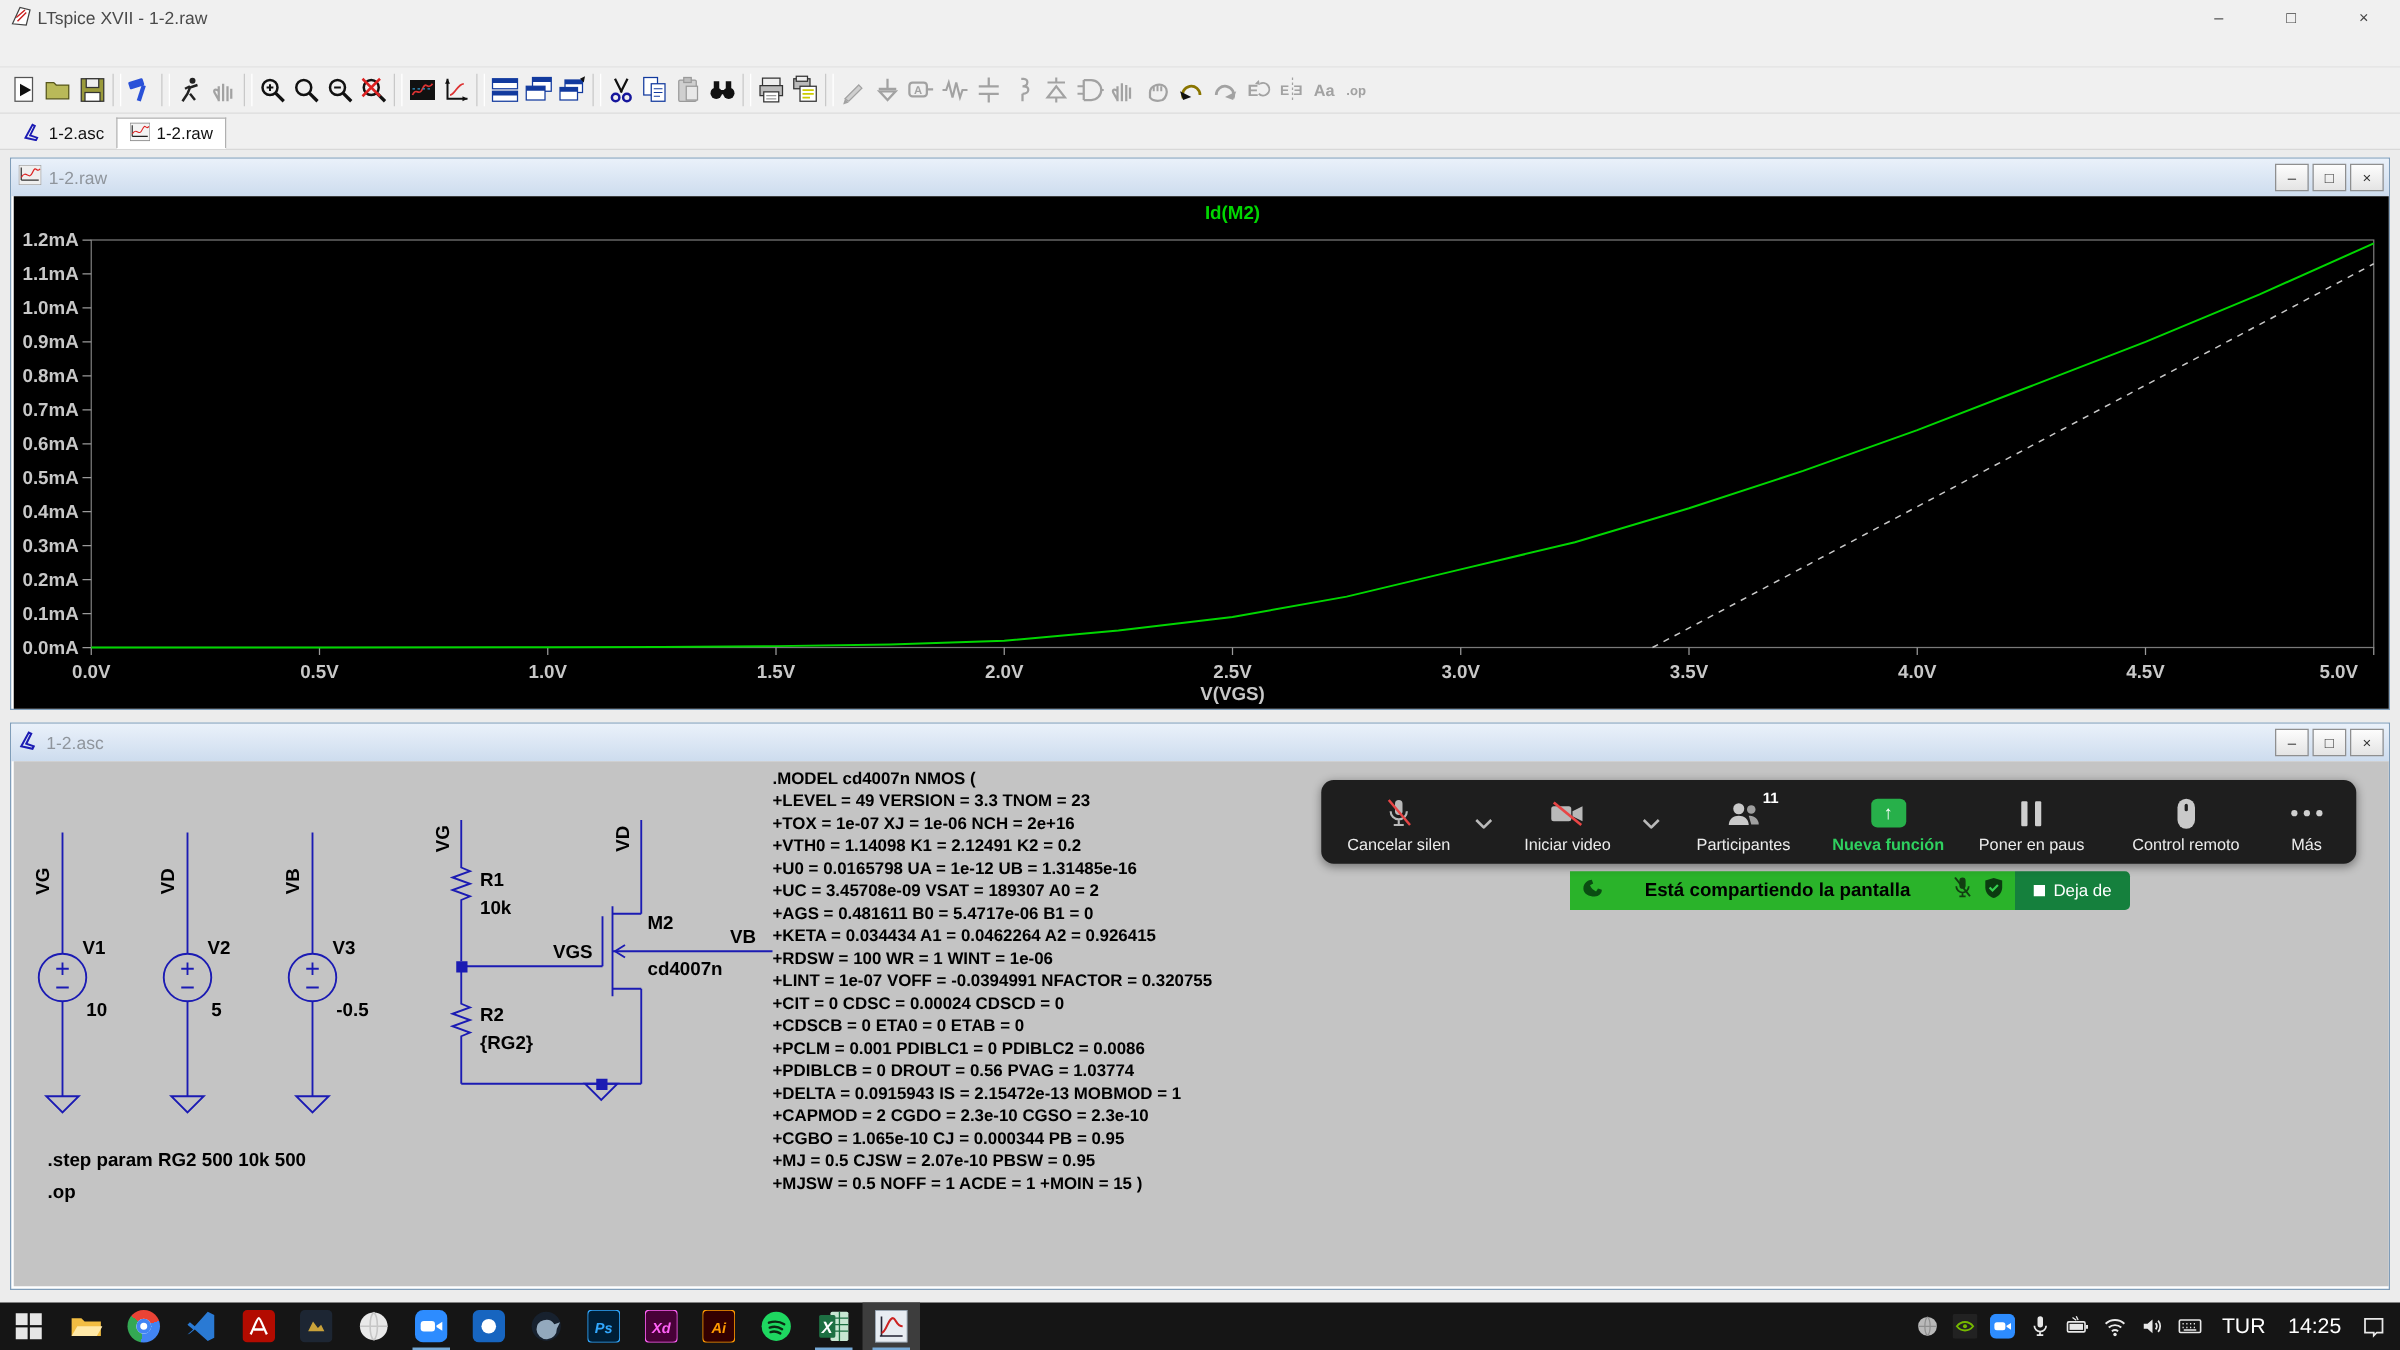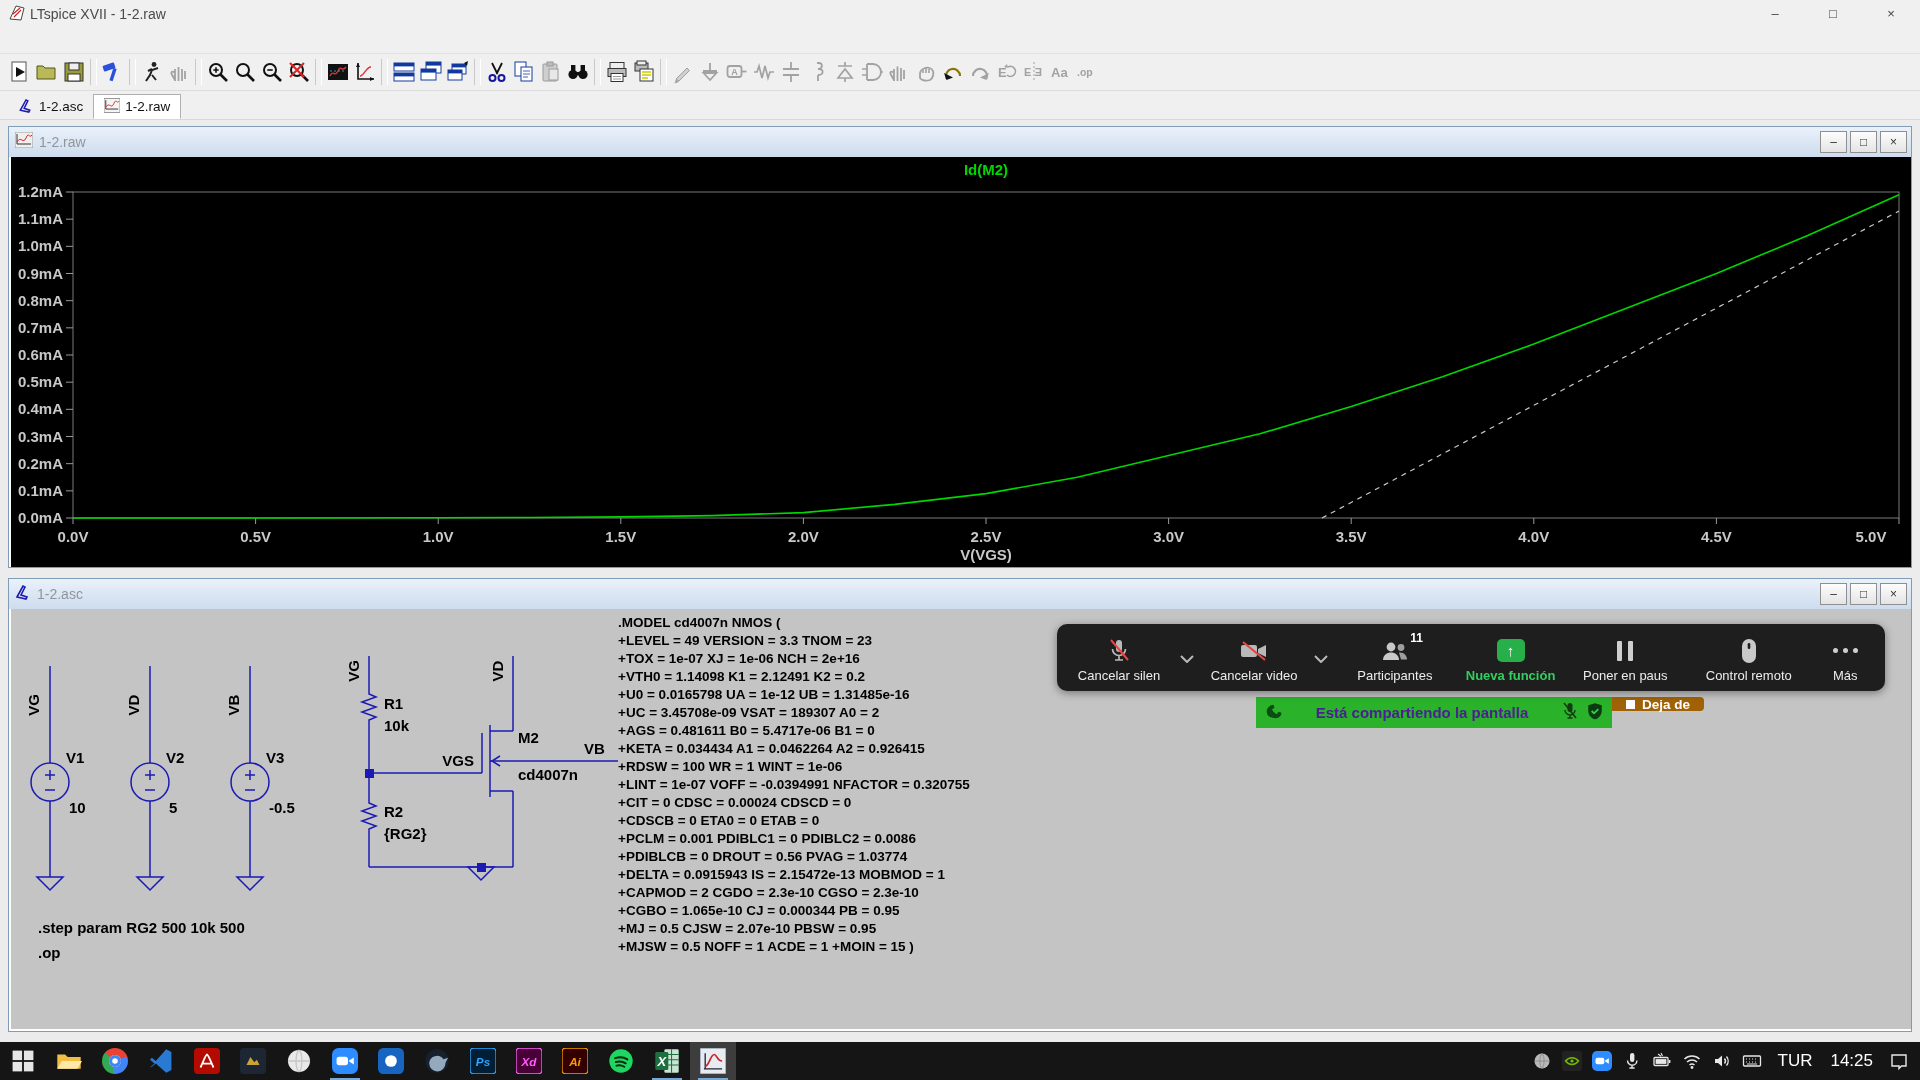--- a/index.html
+++ b/index.html
@@ -38,22 +38,22 @@
   #model-text { position:absolute; left:607px; top:5px; width:600px; font-size:13.5px; font-weight:bold; color:#000; line-height:18px; white-space:pre; }
 
   
   #zoombar { left:1057px; top:624px; width:828px; height:67px; background:#1e1e1e; border-radius:10px; display:flex; align-items:center; padding:4px 8px 2px 8px; z-index:50; box-shadow:0 2px 8px rgba(0,0,0,.4); }
   .zitem { display:flex; flex-direction:column; align-items:center; justify-content:center; height:60px; }
   .zicon { height:32px; display:flex; align-items:center; justify-content:center; position:relative; }
   .zlabel { font-size:13px; color:#ececec; margin-top:1px; white-space:nowrap; }
   .zchev { width:30px; height:60px; display:flex; align-items:center; justify-content:center; }
   .zbadge { position:absolute; right:-14px; top:-4px; color:#fff; font-size:12px; font-weight:bold; }
   #banner { left:1256px; top:697px; width:356px; height:31px; background:#2ab32a; display:flex; align-items:center; padding:0 8px; gap:8px; z-index:49; }
-  #banner .btext { font-size:15px; font-weight:bold; color:#4c1d95; flex:1; text-align:center; }
-  #stopshare { left:1612px; top:697px; width:92px; height:14px; background:#a16207; border-radius:0 4px 4px 0; display:flex; align-items:center; justify-content:center; gap:7px; color:#fff; font-size:13.5px; font-weight:bold; z-index:49; }
+  #banner .btext { font-size:15px; font-weight:bold; color:#000000; flex:1; text-align:center; }
+  #stopshare { left:1612px; top:697px; width:92px; height:31px; background:#15803d; border-radius:0 4px 4px 0; display:flex; align-items:center; justify-content:center; gap:7px; color:#fff; font-size:13.5px; font-weight:normal; z-index:49; }
   #stopshare .sq { width:9px; height:9px; background:#fff; }
 
   
   #taskbar { left:0; top:1042px; width:1920px; height:38px; background:#151515; display:flex; align-items:center; z-index:60; }
   .tb-app { width:46px; height:38px; display:flex; align-items:center; justify-content:center; position:relative;font-style:italic; }
   .tb-app svg, .tb-app .cicon { width:26px; height:26px; }
   .tb-app.running::after { content:""; position:absolute; left:8px; right:8px; bottom:0; height:2px; background:#76a9d6; }
   .tb-app.active { background:#3d3d3d; }
   #tray { position:absolute; right:6px; top:0; height:38px; display:flex; align-items:center; gap:4px; }
   .tray-i { width:30px; height:38px; display:flex; align-items:center; justify-content:center; }
@@ -546,21 +546,21 @@
         </svg>
     </div>
     <div class="zitem" style="width:108px">
       <div class="zicon">
         <svg width="30" height="24" viewBox="0 0 30 24">
             <rect x="2" y="6" width="16" height="12" rx="2" fill="#b9b9b9"></rect>
             <path d="M19 10l8-4v12l-8-4z" fill="#b9b9b9"></path>
             <path d="M4 3l22 18" stroke="#e84545" stroke-width="2.2"></path>
           </svg>
       </div>
-      <div class="zlabel">Cancelar video</div>
+      <div class="zlabel">Iniciar video</div>
     </div>
     <div class="zchev">
       <svg width="14" height="8" viewBox="0 0 14 8">
           <polyline points="1,1 7,7 13,1" fill="none" stroke="#b9b9b9" stroke-width="2"></polyline>
         </svg>
     </div>
     <div class="zitem" style="width:124px">
       <div class="zicon">
         <svg width="28" height="24" viewBox="0 0 28 24">
             <circle cx="10" cy="8" r="4.4" fill="#c9c9c9"></circle>

